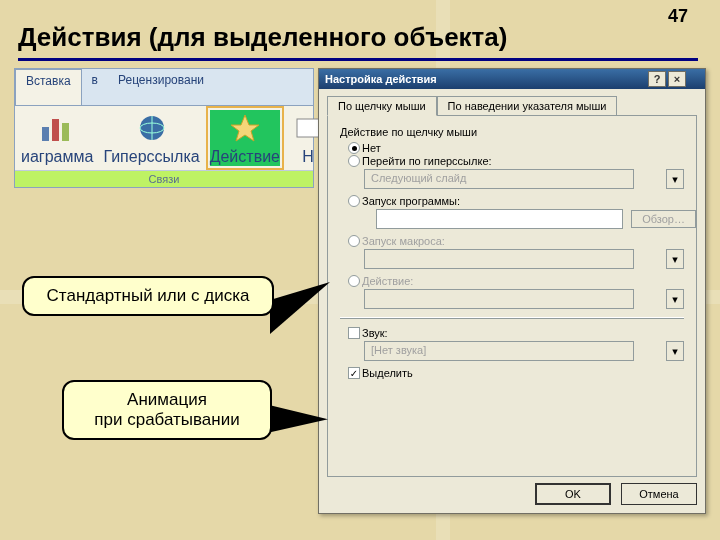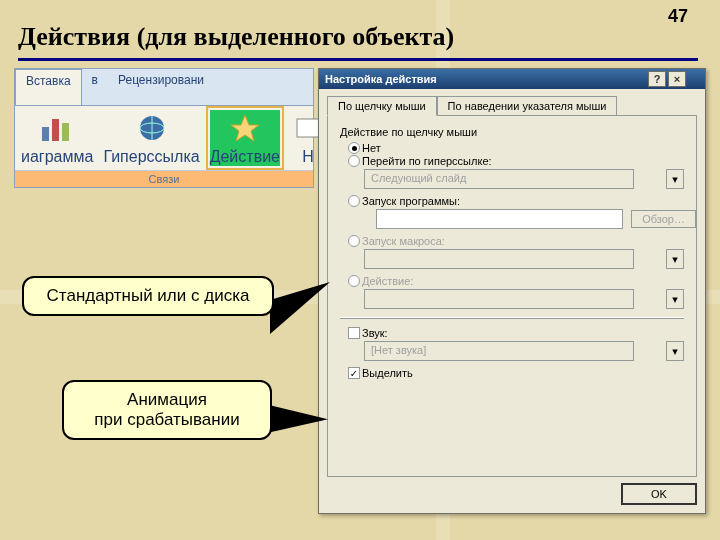--- a/index.html
+++ b/index.html
@@ -1,31 +1,31 @@
 <!DOCTYPE html>
 <html><head>
 <meta charset="utf-8">
 <style>
   * { box-sizing: border-box; font-family: Tahoma, Verdana, sans-serif; }
   body { margin: 0; width: 720px; height: 540px; background: #e5d8a8; position: relative; overflow: hidden; }
   .page-number { position: absolute; top: 6px; right: 32px; font-weight: bold; font-size: 18px; color: #000; }
-  .heading { position: absolute; top: 22px; left: 18px; font-size: 26px; font-weight: bold; color: #000; font-family: Liberation Serif, serif; }
+  .heading { position: absolute; top: 22px; left: 18px; font-size: 26px; font-weight: bold; color: #000; }
   .heading-rule { position: absolute; top: 58px; left: 18px; width: 680px; height: 3px; background: #000080; }
   .bg-stripe-1 { position: absolute; top: 0; left: 436px; width: 14px; height: 540px; background: rgba(255,255,255,0.18); }
   .bg-stripe-2 { position: absolute; top: 290px; left: 0; width: 720px; height: 14px; background: rgba(255,255,255,0.18); }
 
   .ribbon { position: absolute; top: 68px; left: 14px; width: 300px; height: 120px; background: #d9e5f0; border: 1px solid #8ba2bf; display: flex; flex-direction: column; }
   .ribbon-tabs { display: flex; height: 36px; }
   .ribbon-tab { font-size: 12px; padding: 4px 10px; color: #27447a; }
   .ribbon-tab.active { background: #f4f2e6; border: 1px solid #8ba2bf; border-bottom: none; }
   .ribbon-body { flex: 1; background: #f4f2e6; border-top: 1px solid #8ba2bf; display: flex; align-items: center; gap: 10px; padding: 4px 6px; }
   .rb-item { display: flex; flex-direction: column; align-items: center; font-size: 16px; color: #27447a; gap: 2px; }
   .rb-icon { width: 36px; height: 36px; display: flex; align-items: center; justify-content: center; }
   .rb-item.sel { outline: 2px solid #e8b24a; outline-offset: 2px; background: #22c55e; }
-  .ribbon-group-label { font-size: 11px; color: #5a6f8f; text-align: center; border-top: 1px solid #c0cbdd; padding: 2px; background: #fdba74; }
+  .ribbon-group-label { font-size: 11px; color: #5a6f8f; text-align: center; border-top: 1px solid #c0cbdd; padding: 2px; background: #bef264; }
 
   .dialog { position: absolute; top: 68px; left: 318px; width: 388px; height: 446px; background: #ece9d8; border: 1px solid #716f64; box-shadow: 2px 2px 4px rgba(0,0,0,0.3); font-size: 11px; }
   .titlebar { height: 20px; background: linear-gradient(#3a6ea5,#1c3f6e); color: #fff; display: flex; align-items: center; padding: 0 19px 0 6px; font-weight: bold; justify-content: space-between; }
   .titlebar-buttons { display: flex; gap: 2px; }
   .titlebar-btn { width: 18px; height: 16px; background: #ece9d8; border: 1px solid #716f64; color: #333; display: flex; align-items: center; justify-content: center; font-size: 11px; font-weight: bold; }
   .tabs { display: flex; margin: 6px 8px 0 8px; }
   .tab { padding: 3px 10px; background: #ece9d8; border: 1px solid #919b9c; position: relative; top: 1px; }
   .tab.active { border-bottom: 1px solid #ece9d8; z-index: 2; }
   .panel { border: 1px solid #919b9c; margin: 0 8px 8px 8px; height: 362px; padding: 10px 12px; position: relative; }
   .fieldset-label { margin-bottom: 4px; }
@@ -174,20 +174,21 @@
       <div class="combo-btn">▾</div>
     </div>
 
     <div class="check-row">
       <span class="checkbox checkmark"></span>
       <span>Выделить</span>
     </div>
   </div>
   <div class="dlgbuttons">
     <div class="btn" style="border-width:2px">OK</div>
+    <div class="btn">Отмена</div>
   </div>
 </div>
 
 <div class="callout" style="top:276px;left:22px;width:252px">
   <span>Стандартный или с диска</span>
 </div>
 <div class="callout-tail" style="top:286px;left:270px;border-left:60px solid #000;border-top:10px solid transparent;border-bottom:24px solid transparent; transform: skewY(-25deg);"></div>
 
 <div class="callout" style="top:380px;left:62px;width:210px">
   <span>Анимация</span><br>

